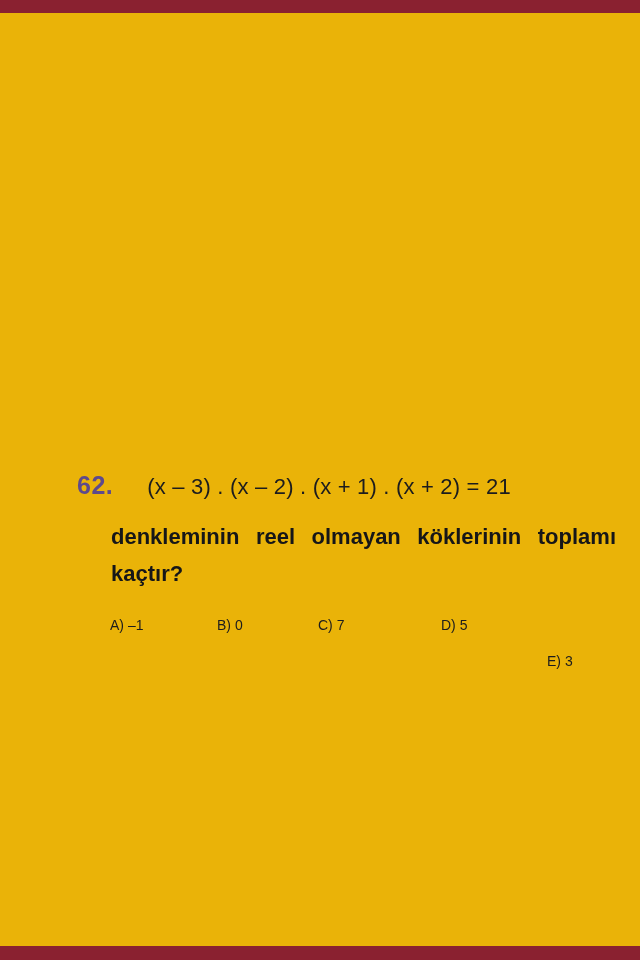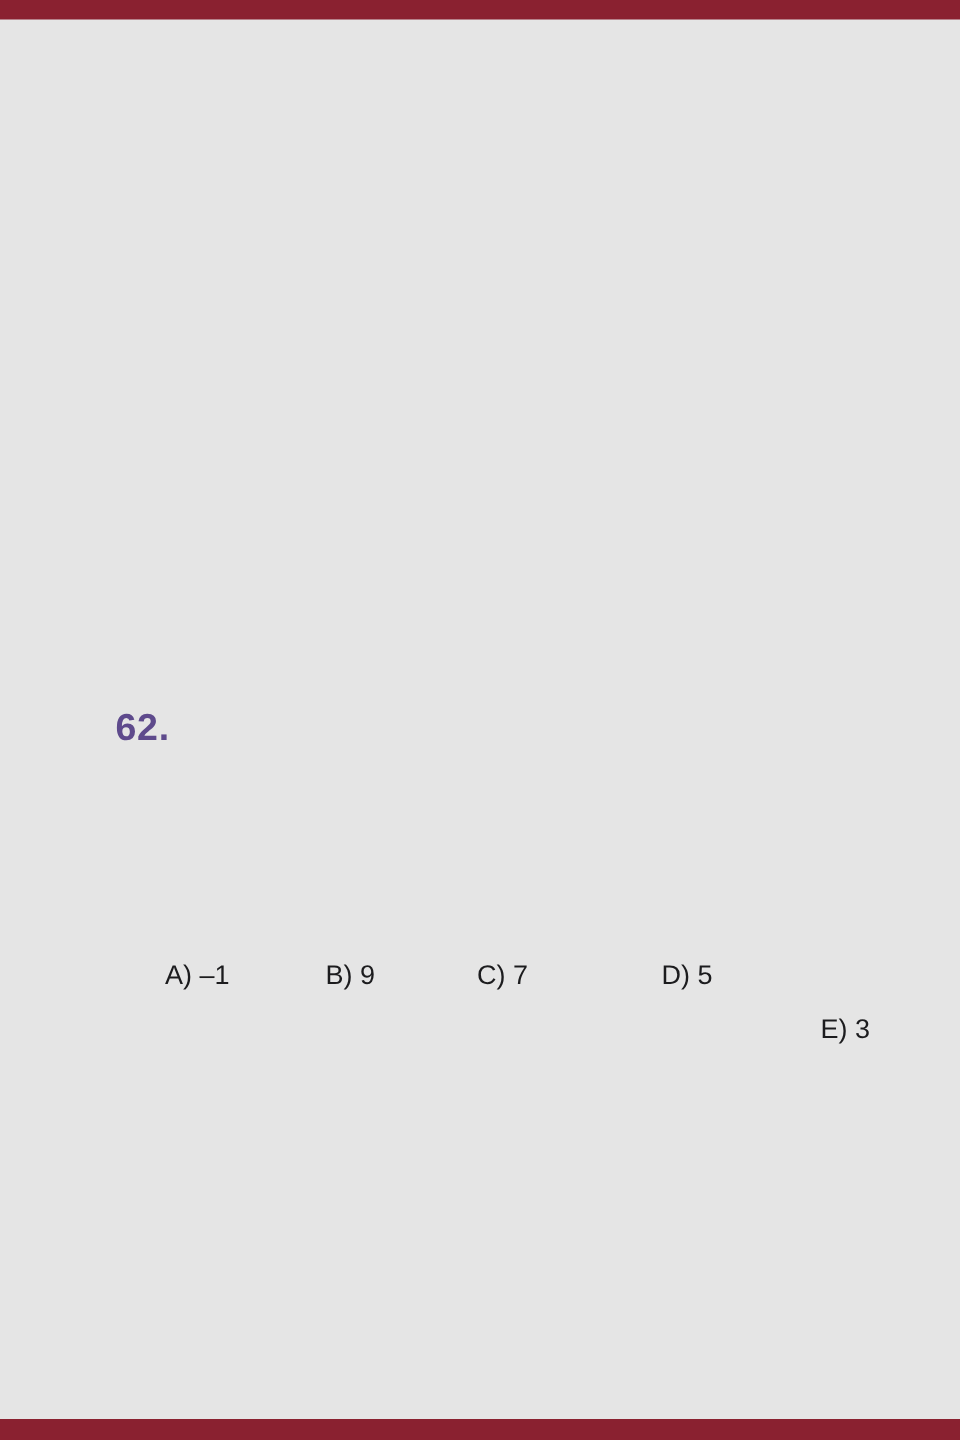--- a/index.html
+++ b/index.html
@@ -4,21 +4,21 @@
 <style>
   html, body {
     margin: 0;
     padding: 0;
     background: #ffffff;
   }
   .page {
     position: relative;
     width: 640px;
     height: 960px;
-    background: #e5e5e5;
+    background: #eab308;
     overflow: hidden;
     font-family: "Liberation Sans", sans-serif;
     color: #1d1d1f;
   }
   .edge-band {
     position: absolute;
     left: 0;
     width: 100%;
   }
   .edge-band.top { top: 0; height: 13px; }
@@ -59,25 +59,25 @@
   .prompt-line1 {
     text-align: justify;
     text-align-last: justify;
   }
   .prompt-line2 {
     text-align: left;
   }
 
   .options-row {
     position: absolute;
-    top: 639px;
+    top: 614px;
     left: 0;
     width: 612px;
     height: 30px;
-    font-size: 18px;
+    font-size: 14px;
     line-height: 22px;
     color: #1c1c1e;
   }
   .option {
     position: absolute;
     top: 0;
     white-space: nowrap;
   }
   .option.opt-a { left: 110px; }
   .option.opt-b { left: 217px; }
@@ -87,28 +87,31 @@
 </style>
 </head>
 <body>
 
 <div class="page">
 
   <div class="edge-band top" style="background: rgb(138, 33, 48);"></div>
 
   <div class="question-row">
     <span class="question-number" style="color: rgb(94, 74, 140);">62.</span>
+    <span class="equation">(x – 3) . (x – 2) . (x + 1) . (x + 2) = 21</span>
   </div>
 
   <div class="question-body">
+    <div class="prompt-line1">denkleminin reel olmayan köklerinin toplamı</div>
+    <div class="prompt-line2">kaçtır?</div>
   </div>
 
   <div class="options-row">
     <span class="option opt-a">A) –1</span>
-    <span class="option opt-b">B) 9</span>
+    <span class="option opt-b">B) 0</span>
     <span class="option opt-c">C) 7</span>
     <span class="option opt-d">D) 5</span>
     <span class="option opt-e">E) 3</span>
   </div>
 
   <div class="edge-band bottom" style="background: rgb(138, 33, 48);"></div>
 
 </div>
 
 </body></html>

